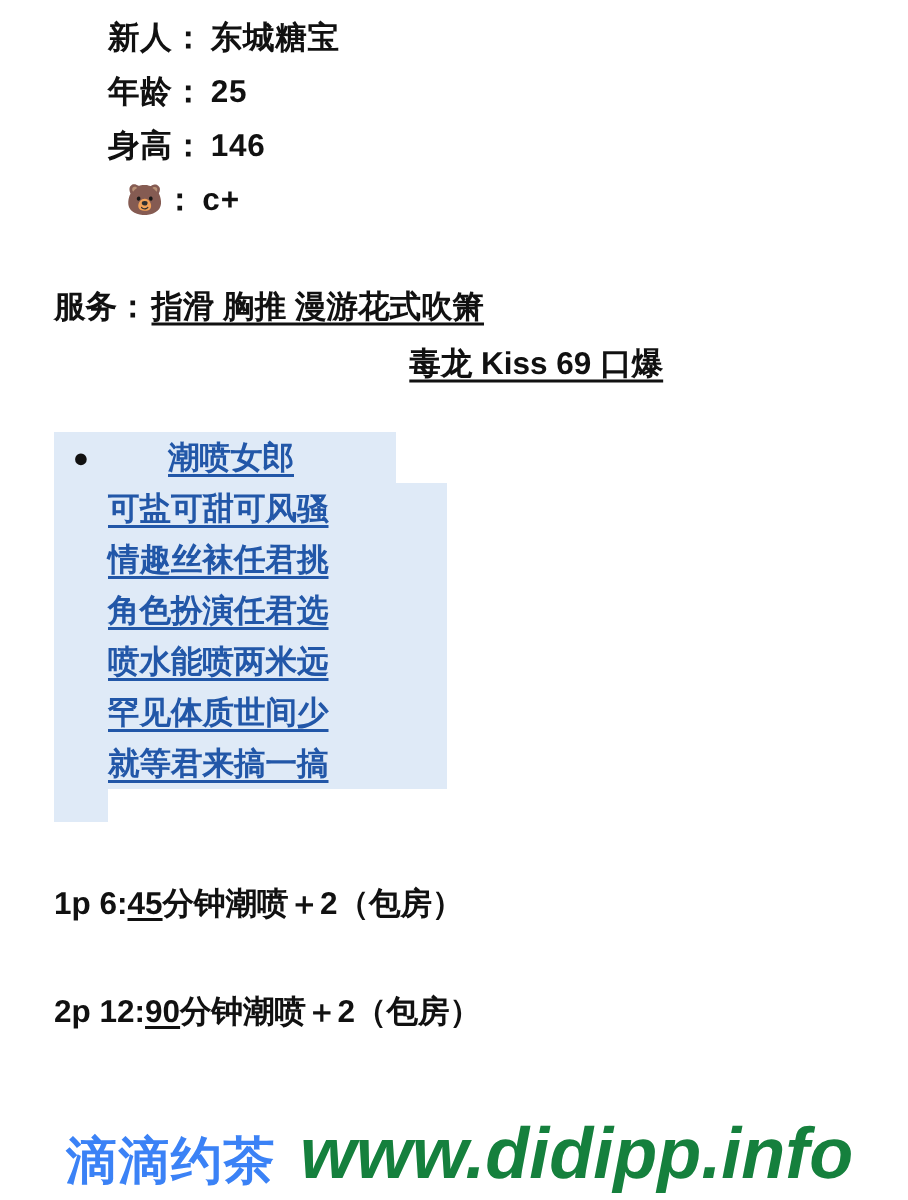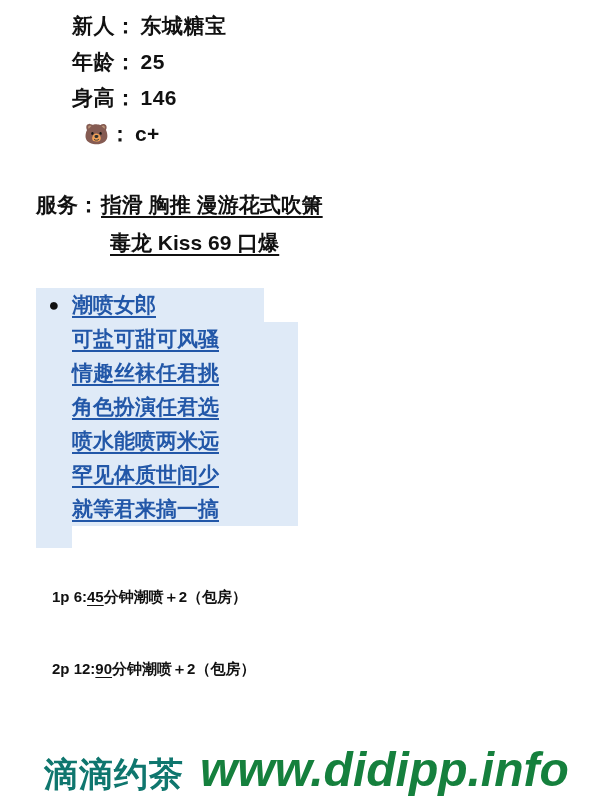--- a/index.html
+++ b/index.html
@@ -72,20 +72,21 @@
     white-space: nowrap;
   }
   .service-line1 .svc-text {
     text-decoration: underline;
     text-underline-offset: 4px;
     white-space: nowrap;
     margin-left: 2px;
   }
   .service-line2 {
     padding-left: 110px;
+    text-align: center;
   }
   .service-line2 .svc-text {
     text-decoration: underline;
     text-underline-offset: 4px;
     white-space: nowrap;
   }
 
   
   .list-block {
     position: absolute;
@@ -112,36 +113,37 @@
   }
   .list-item .bullet-cell.empty {
     color: transparent;
   }
   .list-item .txt {
     text-decoration: underline;
     text-underline-offset: 4px;
     white-space: nowrap;
   }
   .list-item.first .txt {
+    margin-left: 40px;
   }
   .list-item.first {
     width: 228px;
   }
   .list-item.w2 { width: 262px; }
   .list-tail {
     background: #dfeaf7;
     width: 36px;
     height: 22px;
   }
 
   
   .price-line {
     position: absolute;
-    left: 52px;
-    font-size: 15px;
+    left: 36px;
+    font-size: 21px;
     font-weight: bold;
     white-space: nowrap;
   }
   .price-1 { top: 588px; }
   .price-2 { top: 660px; text-align: right; }
   .price-line .u {
     text-decoration: underline;
     text-underline-offset: 3px;
   }
 
@@ -150,21 +152,21 @@
     position: absolute;
     left: 0;
     top: 742px;
     width: 605px;
     display: flex;
     align-items: baseline;
     padding-left: 44px;
     box-sizing: border-box;
   }
   .footer .f-cn {
-    color: #0f766e;
+    color: #3b82f6;
     font-size: 34px;
     font-weight: bold;
     letter-spacing: 1px;
   }
   .footer .f-url {
     color: #15803d;
     font-size: 48px;
     font-weight: bold;
     font-style: italic;
     margin-left: 16px;

